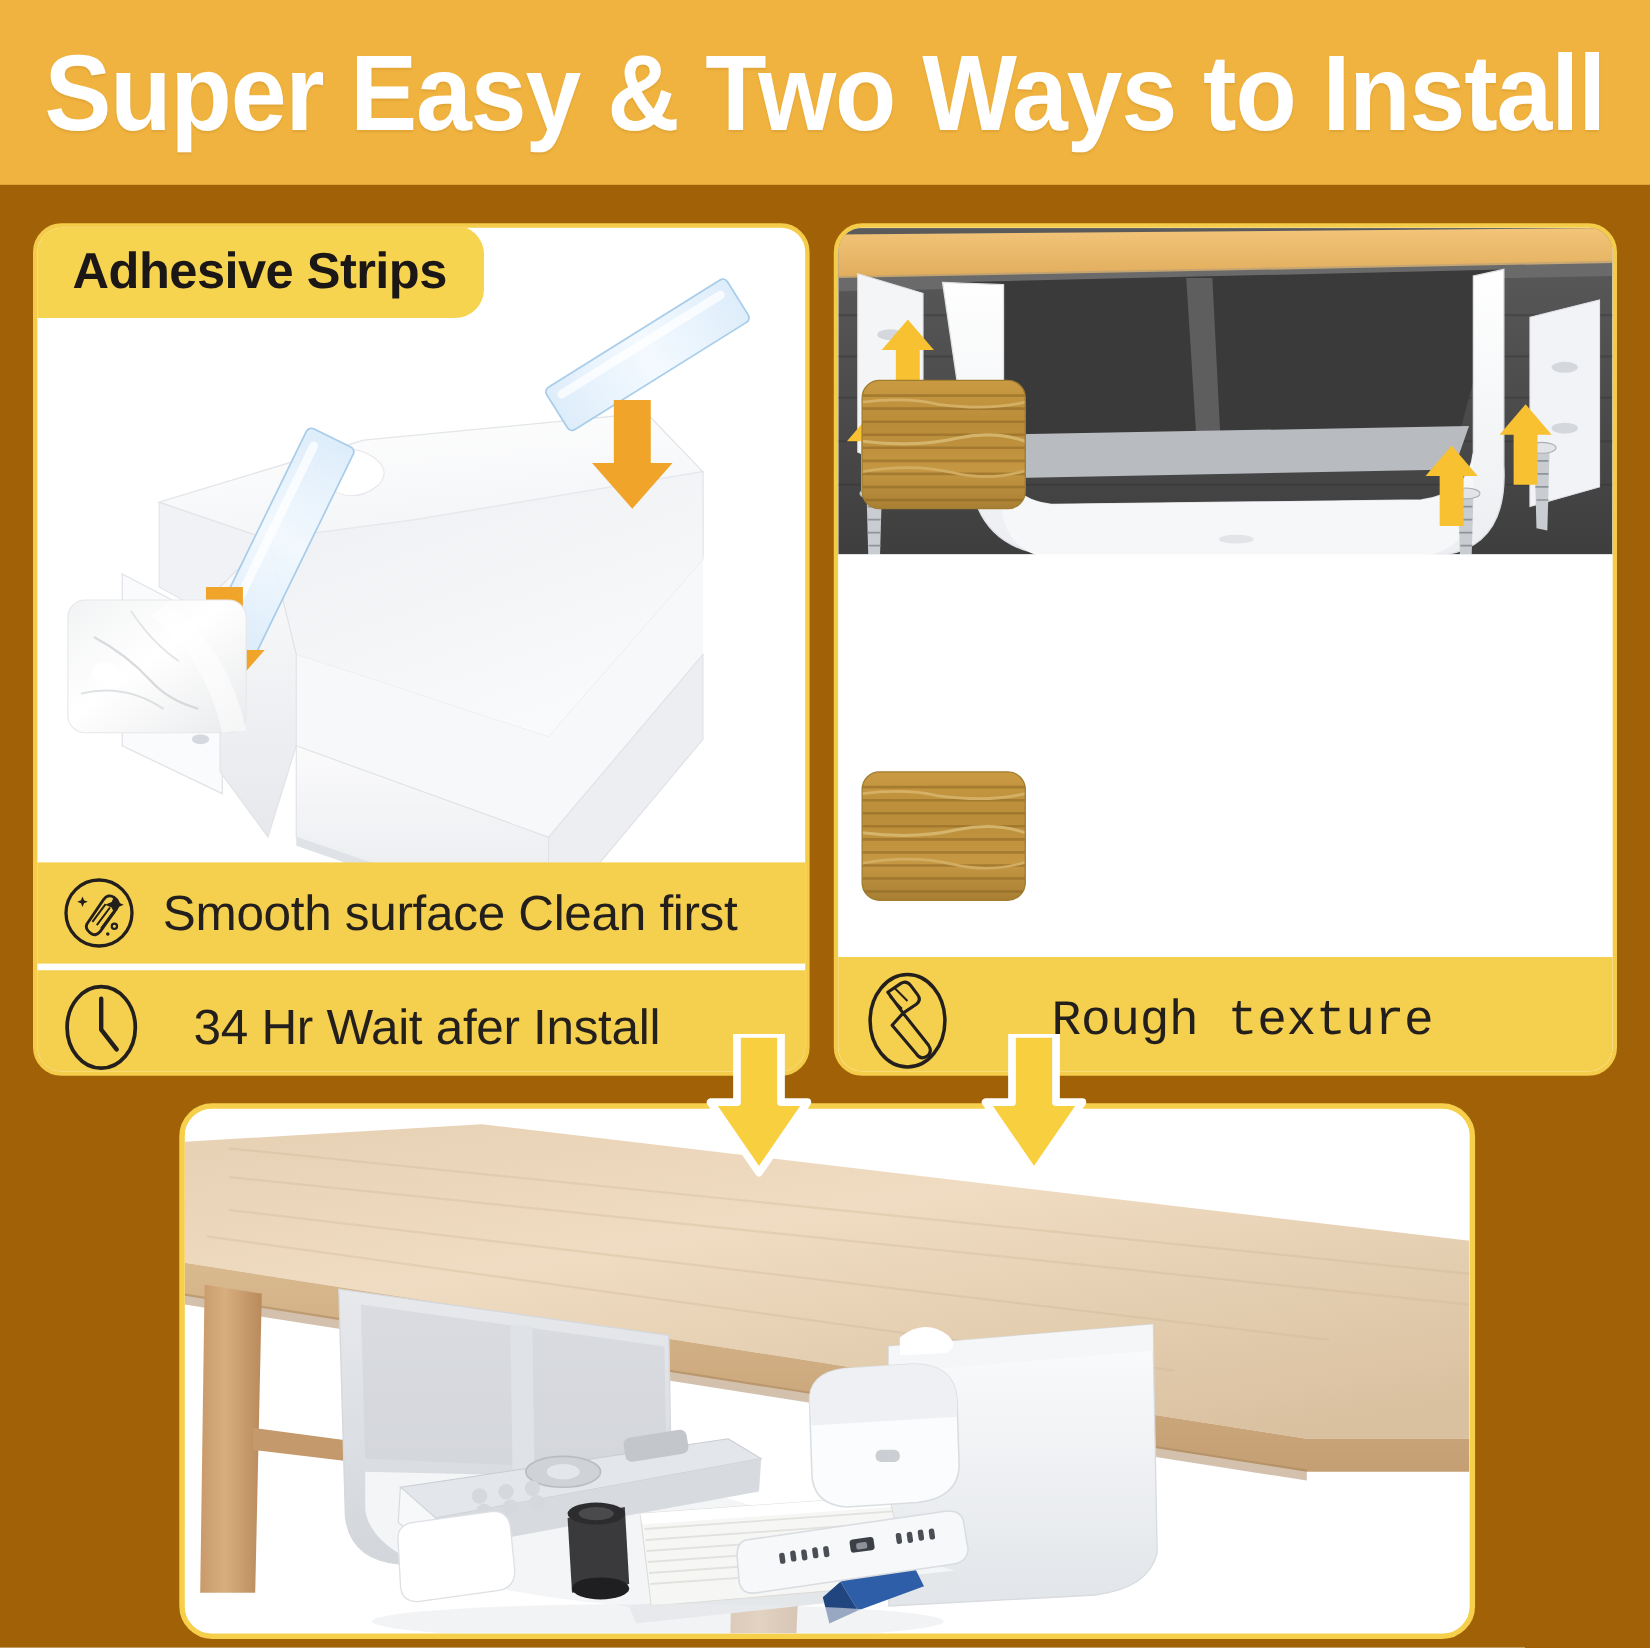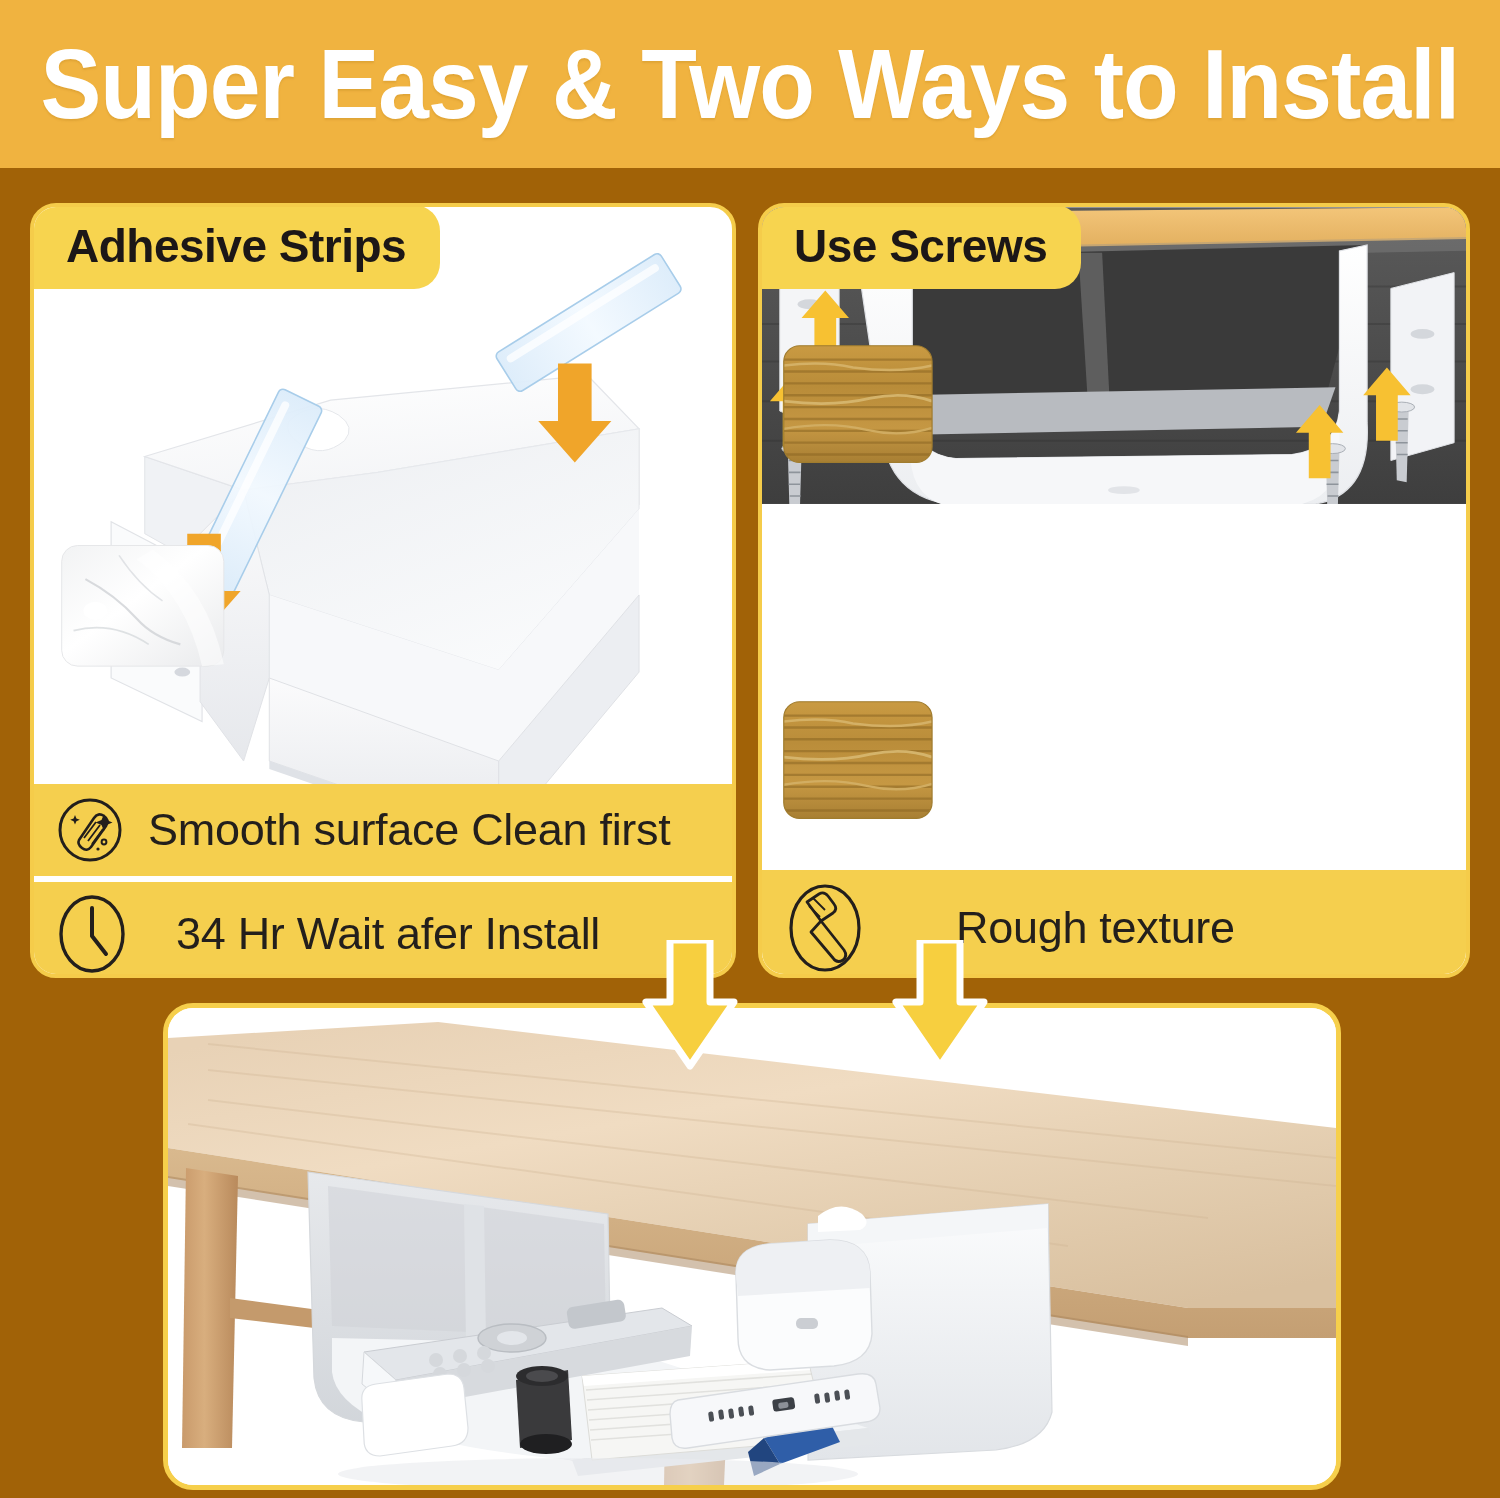--- a/index.html
+++ b/index.html
@@ -77,21 +77,21 @@
   }
 
   
   .bar-clean { left: -2px; top: 577px; width: 710px; height: 92px; border-radius: 0; }
   .bar-clean .info-text { margin-left: 22px; }
   .bar-wait  { left: -2px; top: 675px; width: 710px; height: 104px; border-radius: 0 0 24px 24px; }
   .bar-wait .info-text { margin-left: 46px; }
 
   
   .bar-rough { left: -2px; top: 663px; width: 716px; height: 116px; border-radius: 0 0 24px 24px; }
-  .bar-rough .info-text { margin-left: 88px; }
+  .bar-rough .info-text { margin-left: 88px; font-family: Liberation Mono, monospace; }
 
   
   .conn-arrow { position: absolute; z-index: 8; }
 
   
   .photo-panel {
     position: absolute; left: 163px; top: 1003px; width: 1178px; height: 487px;
     border: 5px solid #f6cf4b;
     border-radius: 30px;
     background: #ffffff;
@@ -355,23 +355,20 @@
       <rect x="22" y="500" width="150" height="118" rx="16" fill="url(#woodSw2)"></rect>
       <g clip-path="url(#swClip2)" opacity="0.55">
         <path d="M22 514 H172 M22 526 H172 M22 538 H172 M22 550 H172 M22 562 H172 M22 574 H172 M22 586 H172 M22 598 H172 M22 610 H172" stroke="#8a6623" stroke-width="2.4"></path>
         <path d="M22 520 q40 -5 70 2 q46 6 80 -2" fill="none" stroke="#e3c887" stroke-width="2.6"></path>
         <path d="M22 556 q50 6 88 -3 q34 -7 62 3" fill="none" stroke="#e8d193" stroke-width="2.8"></path>
         <path d="M22 584 q46 -8 84 1 q34 8 66 -2" fill="none" stroke="#dcc07c" stroke-width="2.4"></path>
       </g>
       <rect x="22" y="500" width="150" height="118" rx="16" fill="none" stroke="#a07c2e" stroke-width="1.2"></rect>
     </svg>
 
-    <div class="card-tab">
-      <div class="card-tab-text nosel">Use Screws</div>
-    </div>
 
     <div class="info-bar bar-rough">
       <span class="info-icon">
         <svg width="86" height="96" viewBox="0 0 86 96">
           <ellipse cx="43" cy="48" rx="34" ry="42" fill="none" stroke="#231f1c" stroke-width="3.2"></ellipse>
           <path d="M25 22 L37 14 q5 -3 9 2 l6 8 q4 5 -1 9 L39 41 Z" fill="none" stroke="#231f1c" stroke-width="2.8" stroke-linejoin="round"></path>
           <path d="M31 18 L43 30 M27 26 L38 37" stroke="#231f1c" stroke-width="1.8"></path>
           <path d="M39 41 L62 70 q4 6 -1 10 q-6 4 -10 -2 L29 52 Z" fill="none" stroke="#231f1c" stroke-width="2.8" stroke-linejoin="round"></path>
         </svg>
       </span>

